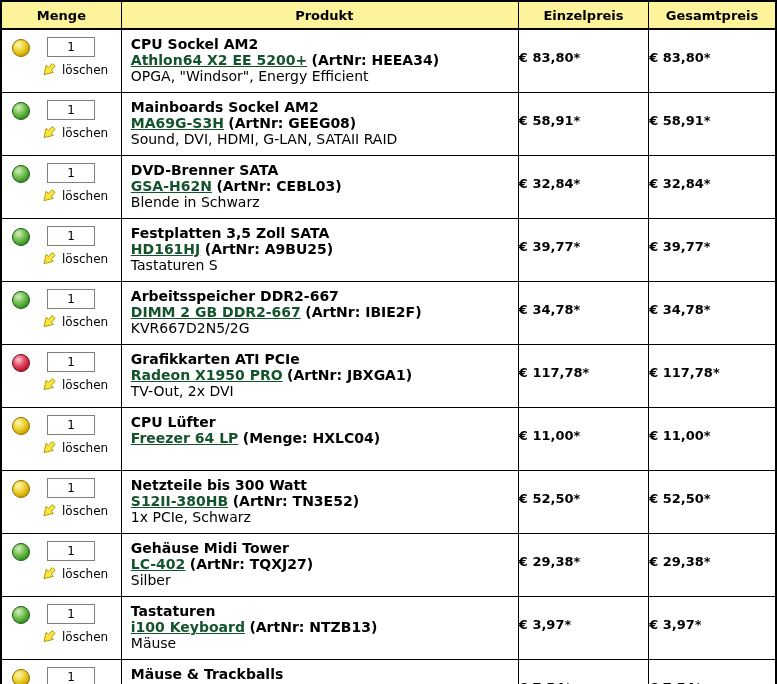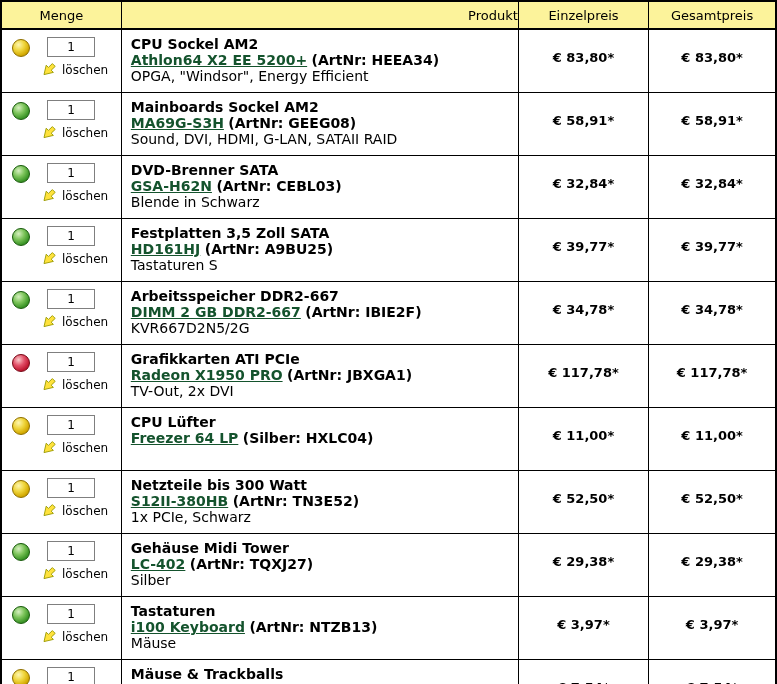--- a/index.html
+++ b/index.html
@@ -20,25 +20,25 @@
   .cart-table col.c-produkt { width: 396px; }
   .cart-table col.c-einzel  { width: 130px; }
   .cart-table col.c-gesamt  { width: 127px; }
 
   .cart-table th {
     background: var(--header-bg, #FCF39B);
     border: 1px solid #000000;
     border-bottom: 2px solid #000000;
     height: 26px;
     font-size: 13px;
-    font-weight: normal;
+    font-weight: bold;
     text-align: center;
     padding: 0;
   }
-  .cart-table th.h-produkt { text-align: right; padding-left: 9px; }
+  .cart-table th.h-produkt { text-align: center; padding-left: 9px; }
 
   .cart-table td {
     border: 1px solid #000000;
     vertical-align: top;
     padding: 0;
     height: 54px;
     background: #ffffff;
   }
 
   
@@ -86,21 +86,20 @@
 
   
   .cell-produkt { padding: 6px 8px 0 9px !important; font-size: 14px; line-height: 16px; }
   .prod-cat { font-weight: bold; }
   .prod-link { font-weight: bold; text-decoration: underline; color: #14532d; }
   .prod-artnr { font-weight: bold; }
   .prod-desc { font-weight: normal; }
 
   
   .cell-price {
-    text-align: center;
     vertical-align: middle !important;
     font-size: 13px;
     font-weight: bold;
     padding-bottom: 8px !important;
   }
 </style>
 </head>
 <body>
 
 <table class="cart-table">
@@ -287,21 +286,21 @@
             </svg>
             <span class="del-text">löschen</span>
           </a>
         </div>
       </div>
     </td>
     <td class="cell-produkt">
       <div class="prod-cat">CPU Lüfter</div>
       <div class="prod-line">
         <a class="prod-link" href="#">Freezer 64 LP</a>
-        <span class="prod-artnr">(Silber: HXLC04)</span>
+        <span class="prod-artnr">(Menge: HXLC04)</span>
       </div>
       <div class="prod-desc"></div>
     </td>
     <td class="cell-price">€ 11,00*</td>
     <td class="cell-price">€ 11,00*</td>
   </tr>
       <tr>
     <td class="cell-menge">
       <div class="menge-wrap">
         <span class="led led-yellow"></span>

